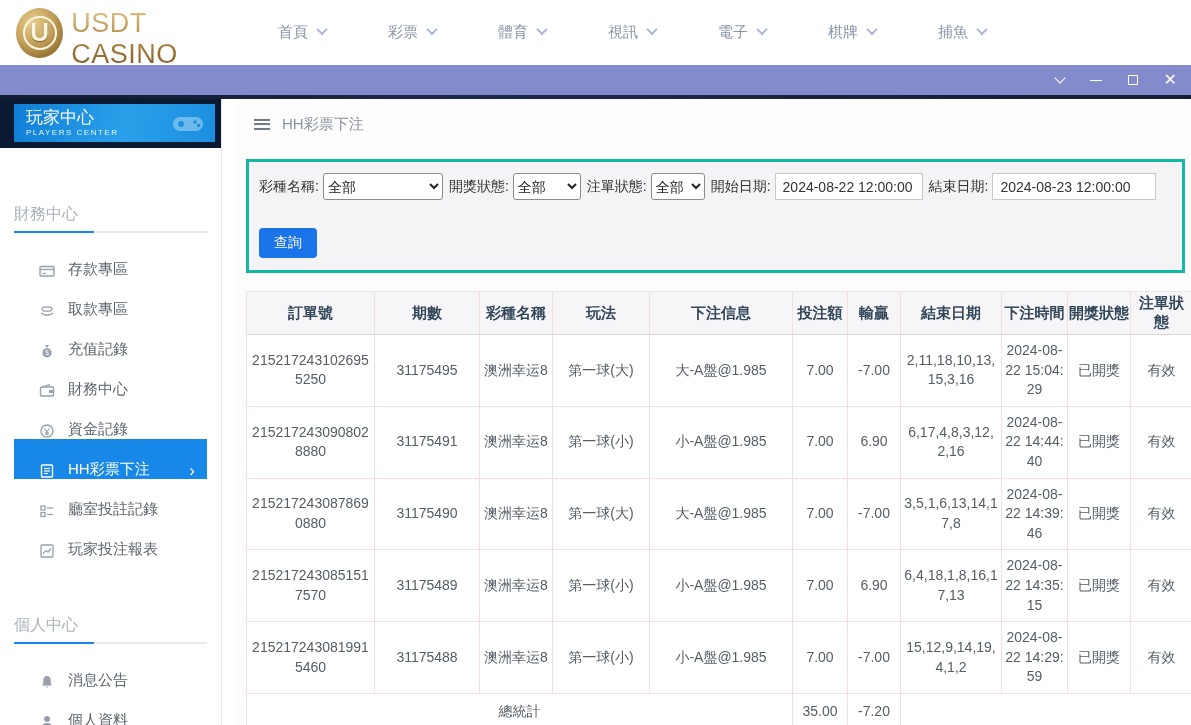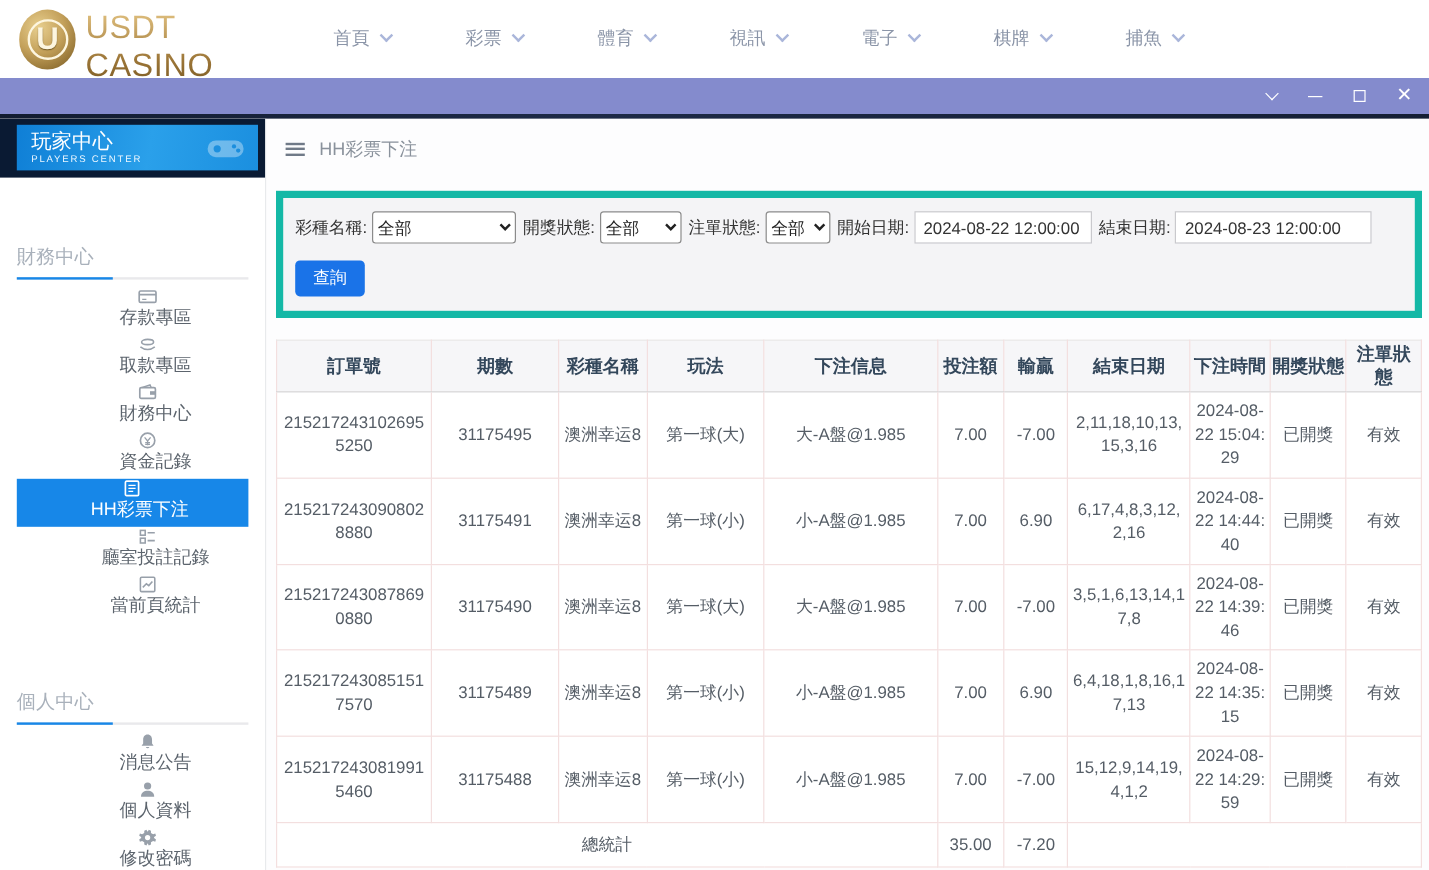--- a/index.html
+++ b/index.html
@@ -28,55 +28,55 @@
   .titlebar { height:30px; background:#848bcd; display:flex; align-items:center; justify-content:flex-end;
     padding-right:14px; flex-shrink:0; }
   .win-ctl { color:#fff; margin-left:26px; cursor:pointer; display:flex; align-items:center; height:100%; }
   .wc-chev { width:8px; height:8px; border-right:1.5px solid #fff; border-bottom:1.5px solid #fff; transform:rotate(45deg); margin-top:-4px; }
   .wc-min { width:12px; border-top:1.5px solid #fff; }
   .wc-max { width:10px; height:10px; border:1.5px solid #fff; }
   .wc-close { font-size:16px; line-height:1; }
   .darkstrip { height:4px; background:linear-gradient(90deg,#121c30,#1d2a47 40%,#141e34); flex-shrink:0; }
 
   
-  .body-row { flex:1; display:flex; min-height:0; }
+  .body-row { flex:1; display:flex; min-height:0;gap:16px; }
 
   
   .sidebar { width:222px; background:#fff; border-right:1px solid #e3e5e8; flex-shrink:0; overflow:hidden; }
   .sb-header { background:#0a1a33; padding:5px 6px 6px 14px; height:49px; }
   .sb-header-inner { height:38px; background:linear-gradient(100deg,#0f7fd6,#2aa0ea 55%,#1b8fdf);
     display:flex; align-items:center; justify-content:space-between; padding:0 10px 0 12px; position:relative; }
   .sb-title-main { color:#fff; font-size:17px; line-height:1.1; }
   .sb-title-sub { color:#eaf6ff; font-size:8px; letter-spacing:1.5px; }
   .gamepad { opacity:0.35; }
   .sb-section { padding:16px 14px 6px; font-size:16px; color:#a9b1bb;margin-top:40px; }
   .sb-underline { margin:0 14px; height:2px; background:#e9e9ec; position:relative; }
   .sb-underline::before { content:""; position:absolute; left:0; top:0; width:80px; height:2px; background:#1787e8; }
-  .sb-item { height:40px; display:flex; align-items:center; padding-left:38px; cursor:pointer;flex-direction:column; }
+  .sb-item { height:40px; display:flex; align-items:flex-end; padding-left:38px; cursor:pointer; }
   .sb-item .icon { width:17px; display:flex; justify-content:center; margin-right:13px; }
   .sb-item .lbl { font-size:15px; color:#5c646d; }
   .sb-item.active { background:#1787e8; margin:0 14px; padding-left:24px; padding-right:12px; height:40px; }
   .sb-item.active .lbl { color:#fff; }
   .sb-item.active .arrow { margin-left:auto; color:#fff; font-size:17px; line-height:1; }
   .sb-gap { height:6px; }
 
   
   .main { flex:1; background:#fdfdfe; padding:0 6px 0 8px; overflow:hidden; }
   .breadcrumb { height:50px; display:flex; align-items:center; padding-left:8px; }
   .burger { width:16px; display:flex; flex-direction:column; justify-content:space-between; height:11px; margin-right:12px; }
   .burger div { height:2px; background:#707a88; }
   .bc-title { font-size:15px; color:#8a929c; }
 
   
-  .filter-panel { background:#f4f4f6; border:6px solid #14b8a6; padding:11px 10px 12px; margin-top:10px; }
+  .filter-panel { background:#f4f4f6; border:3px solid #14b8a6; padding:11px 10px 12px; margin-top:10px; }
   .filter-row { display:flex; align-items:center; flex-wrap:nowrap; }
   .f-label { font-size:14px; color:#333; margin-right:4px; white-space:nowrap; }
   .f-select { height:27px; font-size:14px; color:#222; border:1px solid #8b8b8b; border-radius:3px; background:#fff; margin-right:6px; font-family:inherit; }
   .f-input { height:27px; border:1px solid #c9c9cd; background:#fff; font-size:14px; color:#333; padding-left:7px; margin-right:6px; font-family:inherit; }
-  .btn-search { margin-top:14px; background:#1a73e8; color:#fff; font-size:14px; border:none; border-radius:4px;
+  .btn-search { margin-top:28px; background:#1a73e8; color:#fff; font-size:14px; border:none; border-radius:4px;
     padding:6px 15px; cursor:pointer; font-family:inherit; }
 
   
   .tbl-wrap { margin-top:18px; }
   table.data { width:100%; border-collapse:collapse; table-layout:fixed; background:#fff; border:1px solid #e8e6e6; }
   table.data th { background:#f6f6f8; color:#33475b; font-size:15px; font-weight:bold; height:38px;
     border:1px solid #f3dfdf; border-top:1px solid #e8e6e6; border-bottom:1px solid #d8d6d8; padding:2px 1px; }
   table.data td { border:1px solid #f3dfdf; color:#555d66; font-size:14px; text-align:center;
     padding:6px 3px; line-height:1.4; word-break:break-all; height:56px; }
   table.data tr.summary td { height:37px; padding:4px 3px; }
@@ -176,20 +176,30 @@
           <svg width="16" height="16" viewBox="0 0 16 16">
               <ellipse cx="8" cy="6" rx="5" ry="2.2" fill="none" stroke="#98a0aa" stroke-width="1.3"></ellipse>
               <path d="M2 10 Q8 14.5 14 10" fill="none" stroke="#98a0aa" stroke-width="1.4"></path>
             </svg>
         </span>
         <span class="lbl">取款專區</span>
       </div>
       <div class="sb-item">
         <span class="icon">
           <svg width="16" height="16" viewBox="0 0 16 16">
+              <path d="M6 2 h4 l-1.5 2.5 h-1z" fill="#98a0aa"></path>
+              <circle cx="8" cy="9.8" r="4.6" fill="#98a0aa"></circle>
+              <text x="8" y="12.2" font-size="6.5" fill="#fff" text-anchor="middle">$</text>
+            </svg>
+        </span>
+        <span class="lbl">充值記錄</span>
+      </div>
+      <div class="sb-item">
+        <span class="icon">
+          <svg width="16" height="16" viewBox="0 0 16 16">
               <rect x="1.5" y="4" width="13" height="9" rx="1.2" fill="none" stroke="#98a0aa" stroke-width="1.4"></rect>
               <rect x="10" y="7" width="4.5" height="3" fill="#98a0aa"></rect>
               <path d="M3 4 L10 1.8 L11 4" fill="none" stroke="#98a0aa" stroke-width="1.2"></path>
             </svg>
         </span>
         <span class="lbl">財務中心</span>
       </div>
       <div class="sb-item">
         <span class="icon">
           <svg width="16" height="16" viewBox="0 0 16 16">
@@ -222,21 +232,21 @@
         </span>
         <span class="lbl">廳室投註記錄</span>
       </div>
       <div class="sb-item">
         <span class="icon">
           <svg width="16" height="16" viewBox="0 0 16 16">
               <rect x="2" y="2" width="12" height="12" rx="1" fill="none" stroke="#98a0aa" stroke-width="1.3"></rect>
               <polyline points="4,10.5 7,7.5 9,9 12,5.5" fill="none" stroke="#98a0aa" stroke-width="1.3"></polyline>
             </svg>
         </span>
-        <span class="lbl">當前頁統計</span>
+        <span class="lbl">玩家投注報表</span>
       </div>
 
       <div class="sb-section">個人中心</div>
       <div class="sb-underline"></div>
       <div class="sb-gap"></div>
 
       <div class="sb-item">
         <span class="icon">
           <svg width="16" height="16" viewBox="0 0 16 16">
               <path d="M8 2 C5.5 2 4.3 4 4.3 6.2 V9.5 L3 11.5 H13 L11.7 9.5 V6.2 C11.7 4 10.5 2 8 2 Z" fill="#98a0aa"></path>

